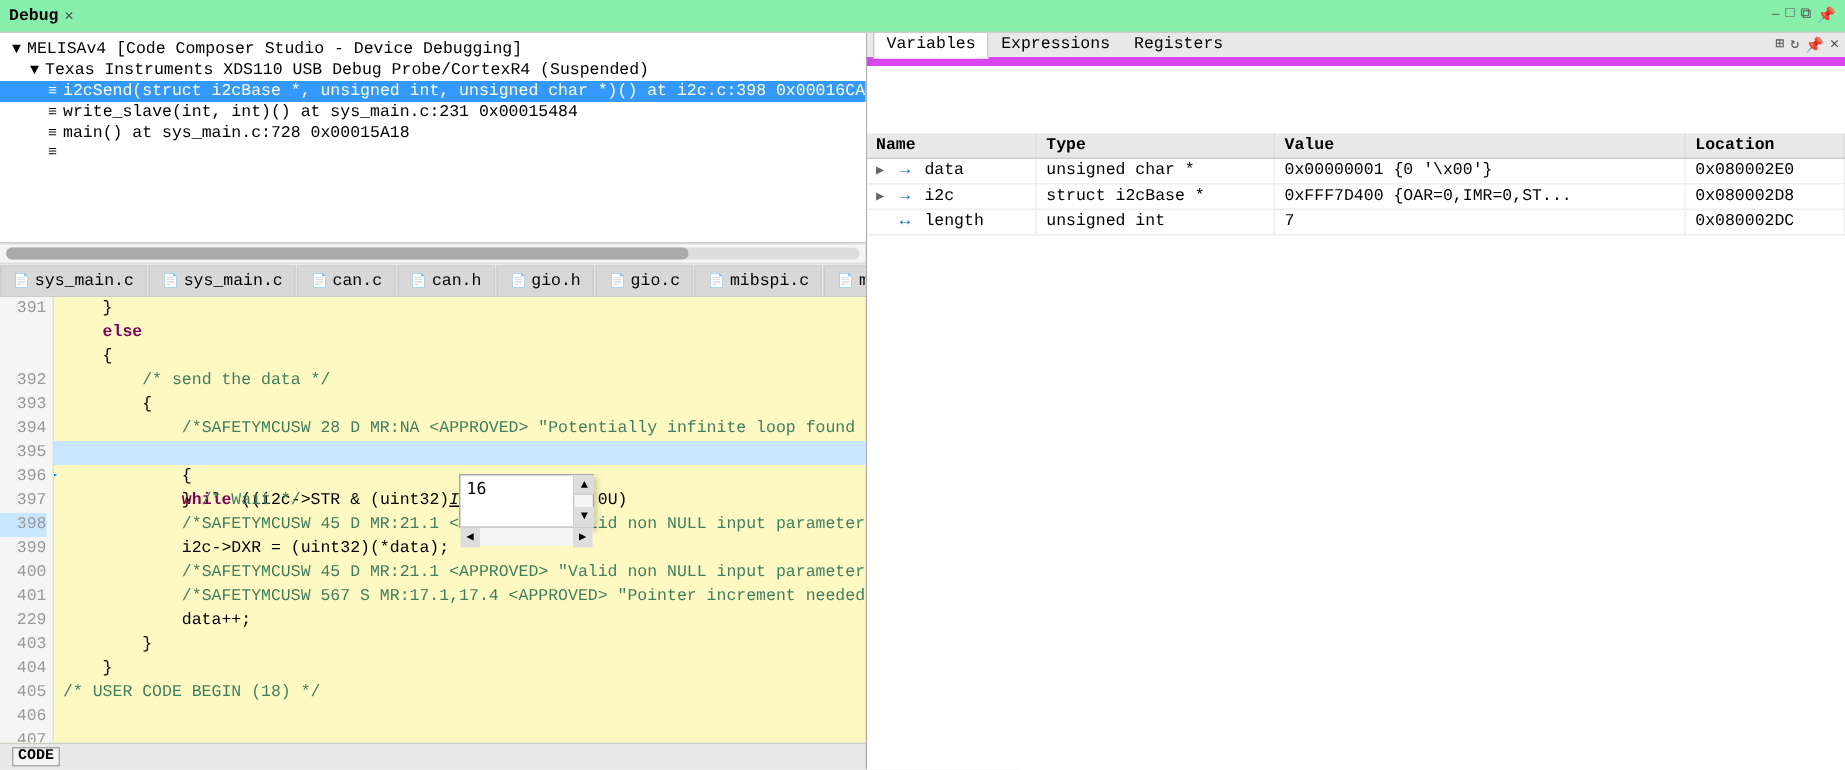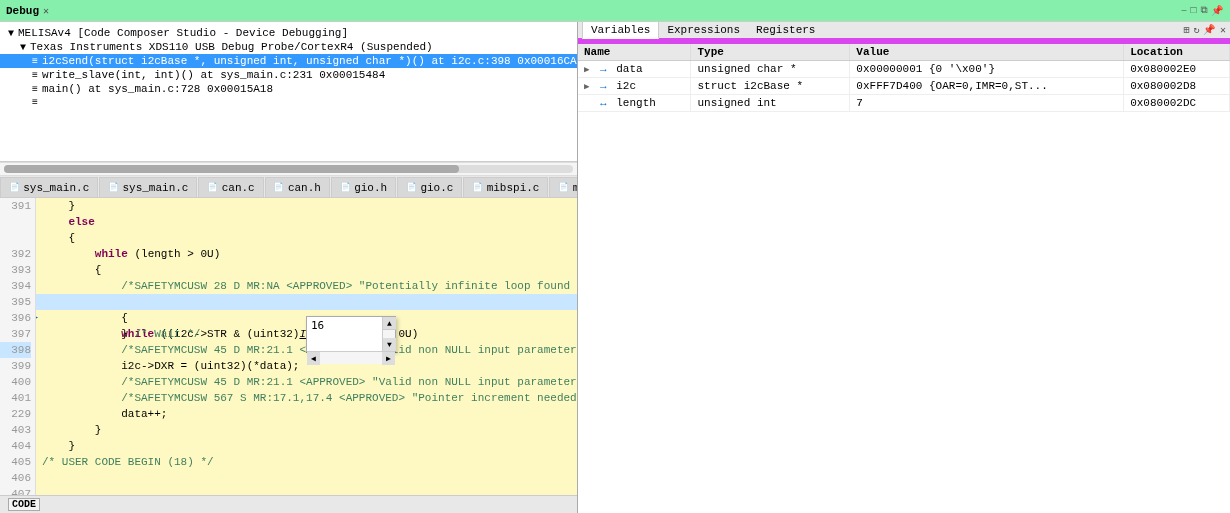--- a/index.html
+++ b/index.html
@@ -217,20 +217,21 @@
     
     .var-table {
       flex: 1;
       overflow-y: auto;
       background: #fff;
     }
     .var-table table {
       width: 100%;
       border-collapse: collapse;
       font-size: 11px;
+      margin-top: 45px;
     }
     .var-table th {
       background: #e8e8e8;
       border-bottom: 1px solid #ccc;
       border-right: 1px solid #ddd;
       padding: 2px 6px;
       text-align: left;
       font-weight: bold;
       white-space: nowrap;
     }
@@ -349,21 +350,21 @@
         <div style="line-height:16px;">406</div>
         <div style="line-height:16px;">407</div>
         <div style="line-height:16px;">408</div>
         <div style="line-height:16px;">409</div>
 
       </div>
       <div class="code-lines">
         <div class="code-line">    }</div>
         <div class="code-line">    <span class="kw">else</span></div>
         <div class="code-line">    {</div>
-        <div class="code-line">        <span class="kw">while</span> (length &gt; 0U)</div>
+        <div class="code-line">        <span class="cm">/* send the data */</span></div>
         <div class="code-line">        {</div>
         <div class="code-line">            <span class="cm">/*SAFETYMCUSW 28 D MR:NA &lt;APPROVED&gt; "Potentially infinite loop found - Hardware Status check for execution sequence" */</span></div>
         <div class="code-line current" style="background:#c8e6ff; position:relative;">
           <span style="position:absolute;left:-4px;color:#0066cc;font-size:10px;">▶</span>
             <span class="kw">while</span> ((i2c-&gt;STR &amp; (uint32)<span style="font-style:italic;color:#000;text-decoration:underline;">I2C_TX_INT</span>) == 0U)
         </div>
         <div class="code-line">            {</div>
         <div class="code-line">            } <span class="cm">/* Wait */</span></div>
         <div class="code-line">            <span class="cm">/*SAFETYMCUSW 45 D MR:21.1 &lt;APPROVED&gt; "Valid non NULL input parameters are only allowed in this driver" */</span></div>
         <div class="code-line">            i2c-&gt;DXR = (uint32)(*data);</div>

